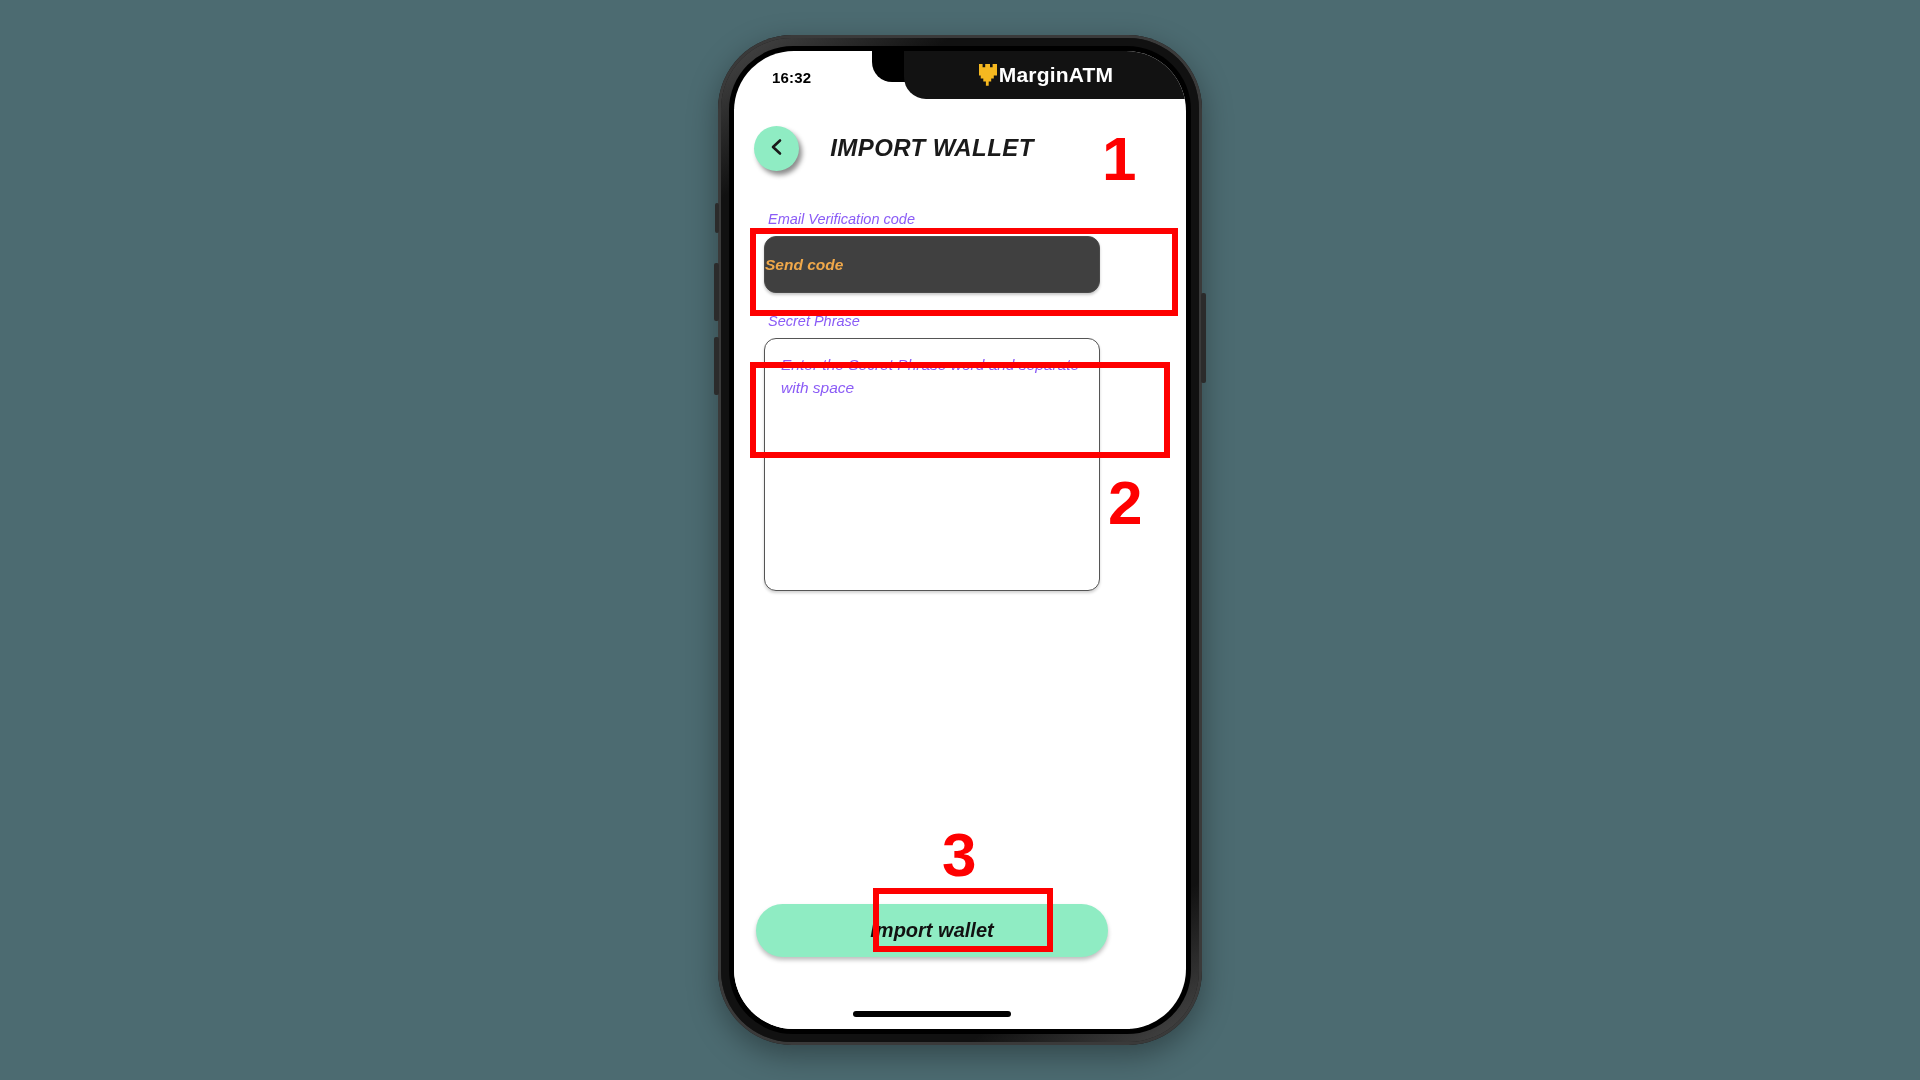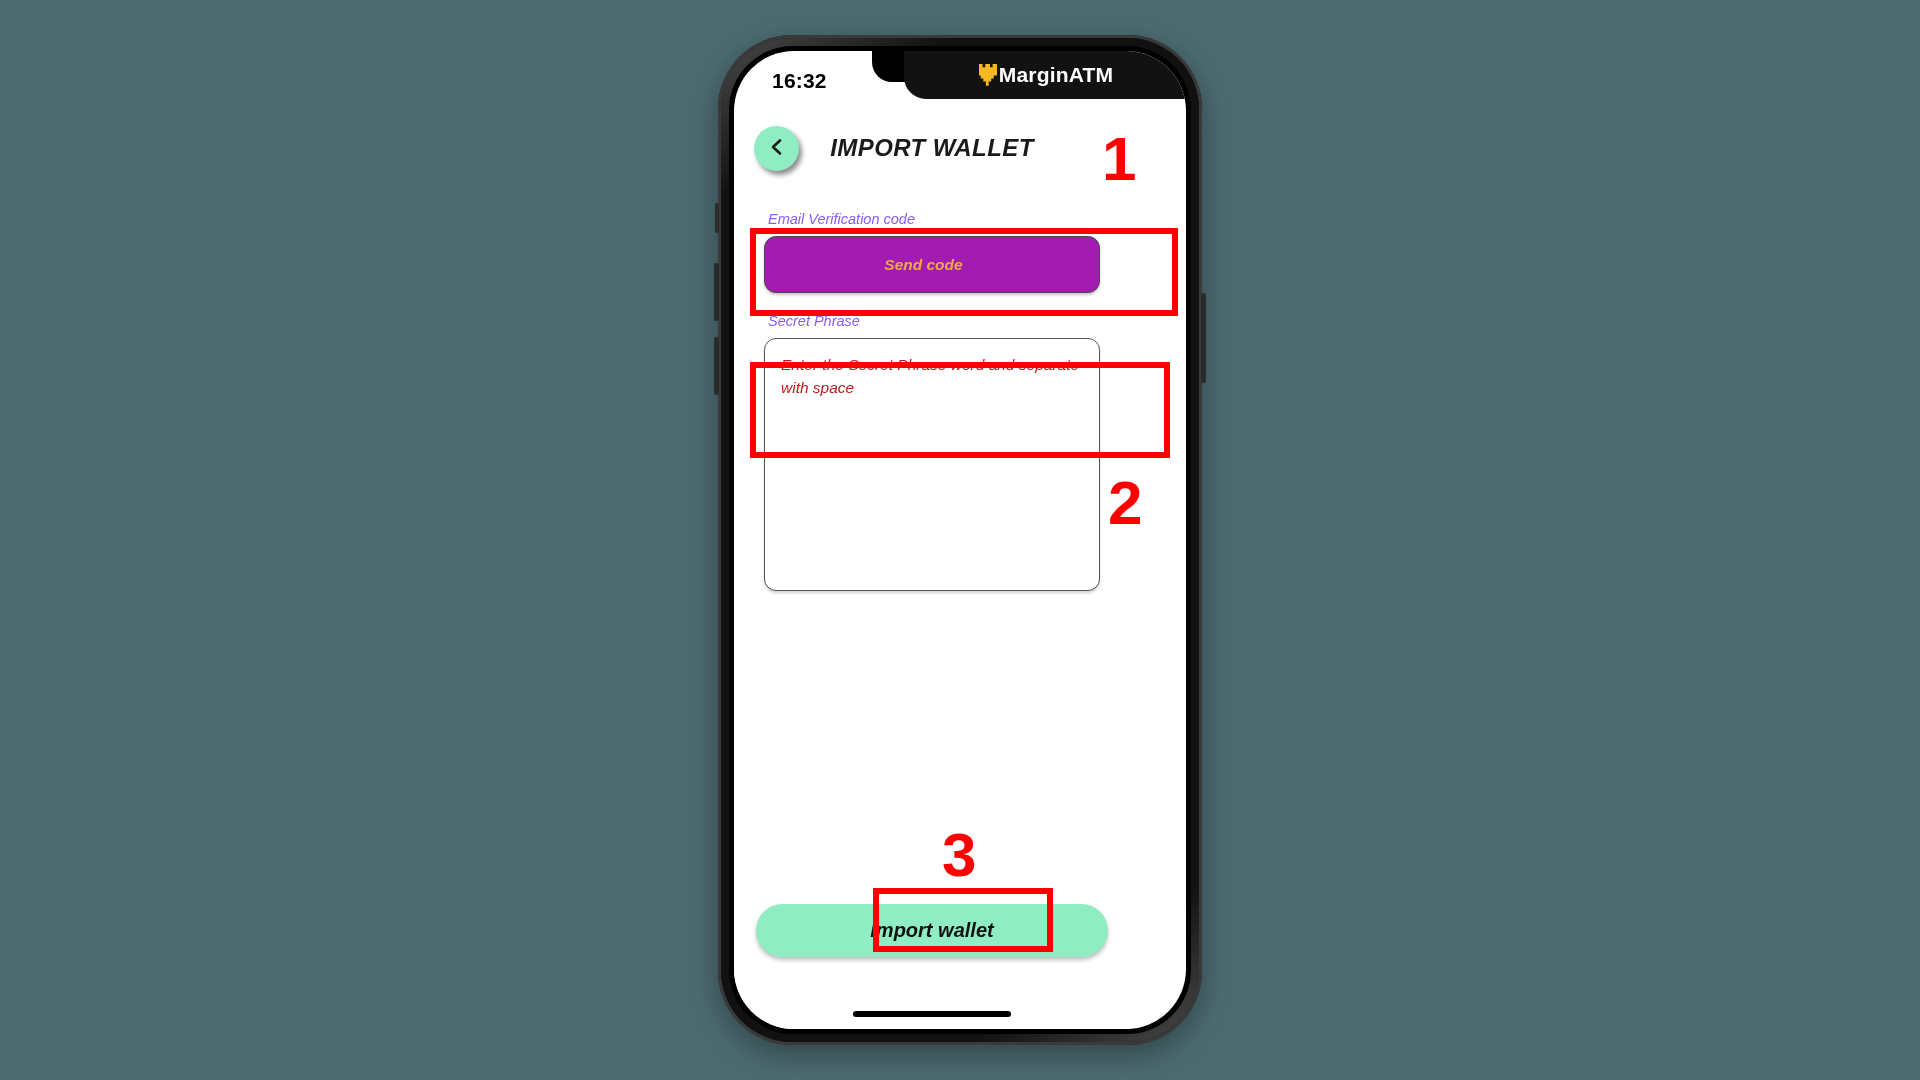--- a/index.html
+++ b/index.html
@@ -77,21 +77,21 @@
     position: absolute;
     top: 0; left: 0;
     width: 452px;
     height: 58px;
     z-index: 5;
   }
   .status-time {
     position: absolute;
     left: 38px;
     top: 18px;
-    font-size: 21px;
+    font-size: 15px;
     font-weight: bold;
     color: #000;
     letter-spacing: 0.2px;
     font-family: "Liberation Sans", sans-serif;
     text-align: center;
   }
   .status-right {
     position: absolute;
     right: 30px;
     top: 19px;
@@ -216,25 +216,25 @@
     font-style: italic;
     color: #8b5cf6;
     margin: 20px 0 9px 4px;
     font-family: "Liberation Sans", sans-serif;
   }
   .code-input {
     position: relative;
     height: 57px;
     border: 1.6px solid #4a4a4a;
     border-radius: 12px;
-    background: #a21caf;
+    background: #404040;
     box-shadow: 0 2px 3px rgba(0,0,0,0.22);
     display: flex;
     align-items: center;
-    justify-content: center;
+    justify-content: flex-start;
     padding-right: 17px;
     box-sizing: border-box;
     cursor: text;
   }
   .send-code {
     font-size: 15.5px;
     font-style: italic;
     font-weight: bold;
     color: #f0a84a;
     cursor: pointer;
@@ -247,21 +247,21 @@
     border-radius: 12px;
     background: #fff;
     box-shadow: 0 2px 3px rgba(0,0,0,0.18);
     padding: 14px 16px;
     box-sizing: border-box;
     cursor: text;
   }
   .phrase-placeholder {
     font-size: 15.5px;
     font-style: italic;
-    color: #b91c1c;
+    color: #8b5cf6;
     line-height: 1.5;
     font-family: "Liberation Sans", sans-serif;
   }
 
   .import-row {
     position: absolute;
     left: 0; right: 0;
     bottom: 72px;
     display: flex;
     justify-content: center;

